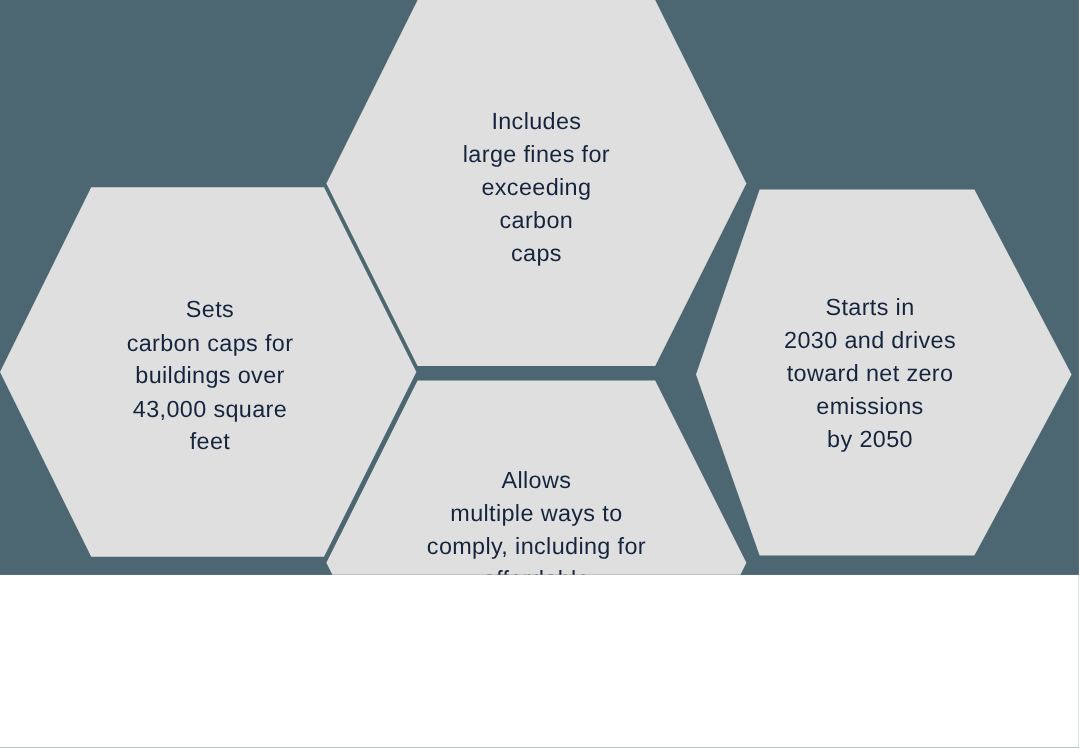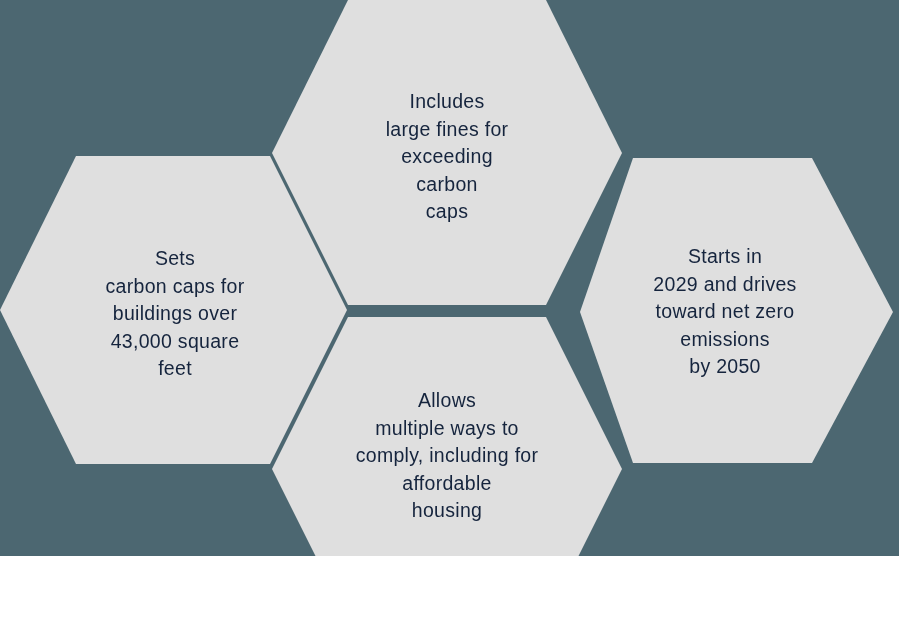--- a/index.html
+++ b/index.html
@@ -2,21 +2,21 @@
 <html><head>
 <meta charset="utf-8">
 <style>
   html, body {
     margin: 0;
     padding: 0;
   }
   .stage {
     position: relative;
     width: 899px;
-    height: 556px;
+    height: 479px;
     overflow: hidden;
     background: #4C6771; 
     font-family: "Liberation Sans", sans-serif;
   }
   .stage svg {
     position: absolute;
     left: 0;
     top: 0;
     display: block;
   }
@@ -60,21 +60,21 @@
 carbon
 caps</div>
 
   <div class="hex-label left">Sets
 carbon caps for
 buildings over
 43,000 square
 feet</div>
 
   <div class="hex-label right">Starts in
-2029 and drives
+2030 and drives
 toward net zero
 emissions
 by 2050</div>
 
   <div class="hex-label bottom">Allows
 multiple ways to
 comply, including for
 affordable
 housing</div>
 

